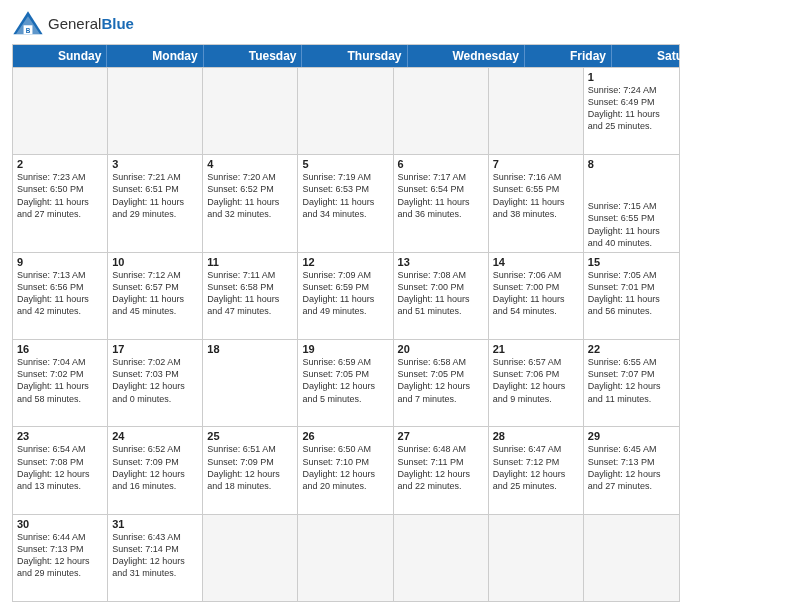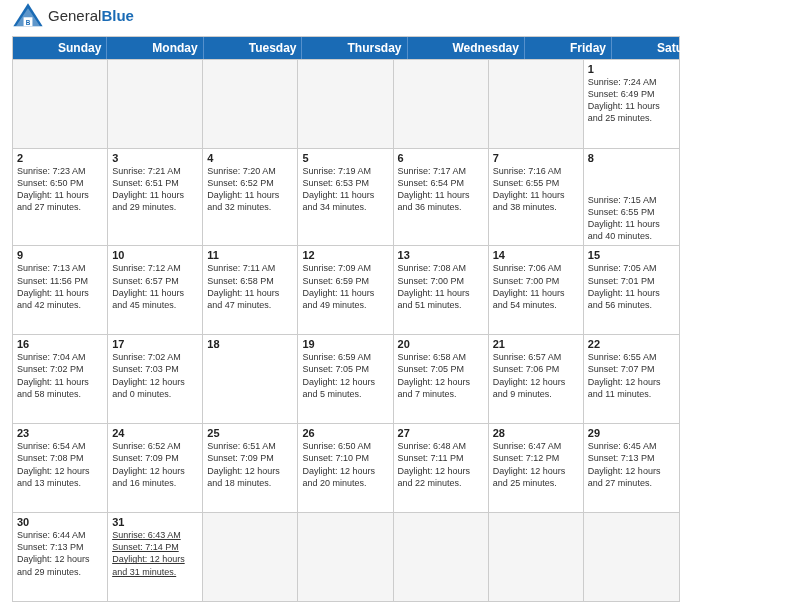--- a/index.html
+++ b/index.html
@@ -8,21 +8,21 @@
       height: 612px;
       font-family: Arial, sans-serif;
       background: #fff;
       overflow: hidden;
     }
     .page {
       width: 692px;
       height: 612px;
       display: flex;
       flex-direction: column;
-      padding: 2px 12px 10px 12px;
+      padding: 10px 12px 10px 12px;
     }
     .header {
       display: flex;
       justify-content: space-between;
       align-items: flex-start;
       margin-bottom: 6px;
     }
     .logo {
       display: flex;
       align-items: center;
@@ -190,21 +190,21 @@
             <span class="day-num">8</span>
             <div class="cell-text" style="white-space: pre-line; margin-top: 30px;">Sunrise: 7:15 AM
 Sunset: 6:55 PM
 Daylight: 11 hours and 40 minutes.</div>
           </div>
         </div>
         <div class="cal-row">
           <div class="cal-cell">
             <span class="day-num">9</span>
             <div class="cell-text" style="white-space: pre-line;">Sunrise: 7:13 AM
-Sunset: 11:56 PM
+Sunset: 6:56 PM
 Daylight: 11 hours and 42 minutes.</div>
           </div>
           <div class="cal-cell">
             <span class="day-num">10</span>
             <div class="cell-text" style="white-space: pre-line;">Sunrise: 7:12 AM
 Sunset: 6:57 PM
 Daylight: 11 hours and 45 minutes.</div>
           </div>
           <div class="cal-cell">
             <span class="day-num">11</span>
@@ -324,21 +324,21 @@
         </div>
         <div class="cal-row">
           <div class="cal-cell">
             <span class="day-num">30</span>
             <div class="cell-text" style="white-space: pre-line;">Sunrise: 6:44 AM
 Sunset: 7:13 PM
 Daylight: 12 hours and 29 minutes.</div>
           </div>
           <div class="cal-cell">
             <span class="day-num">31</span>
-            <div class="cell-text" style="white-space: pre-line; text-decoration: underline;">Sunrise: 6:43 AM
+            <div class="cell-text" style="white-space: pre-line;">Sunrise: 6:43 AM
 Sunset: 7:14 PM
 Daylight: 12 hours and 31 minutes.</div>
           </div>
           <div class="cal-cell empty"></div>
           <div class="cal-cell empty"></div>
           <div class="cal-cell empty"></div>
           <div class="cal-cell empty"></div>
           <div class="cal-cell empty"></div>
         </div>
       </div>

